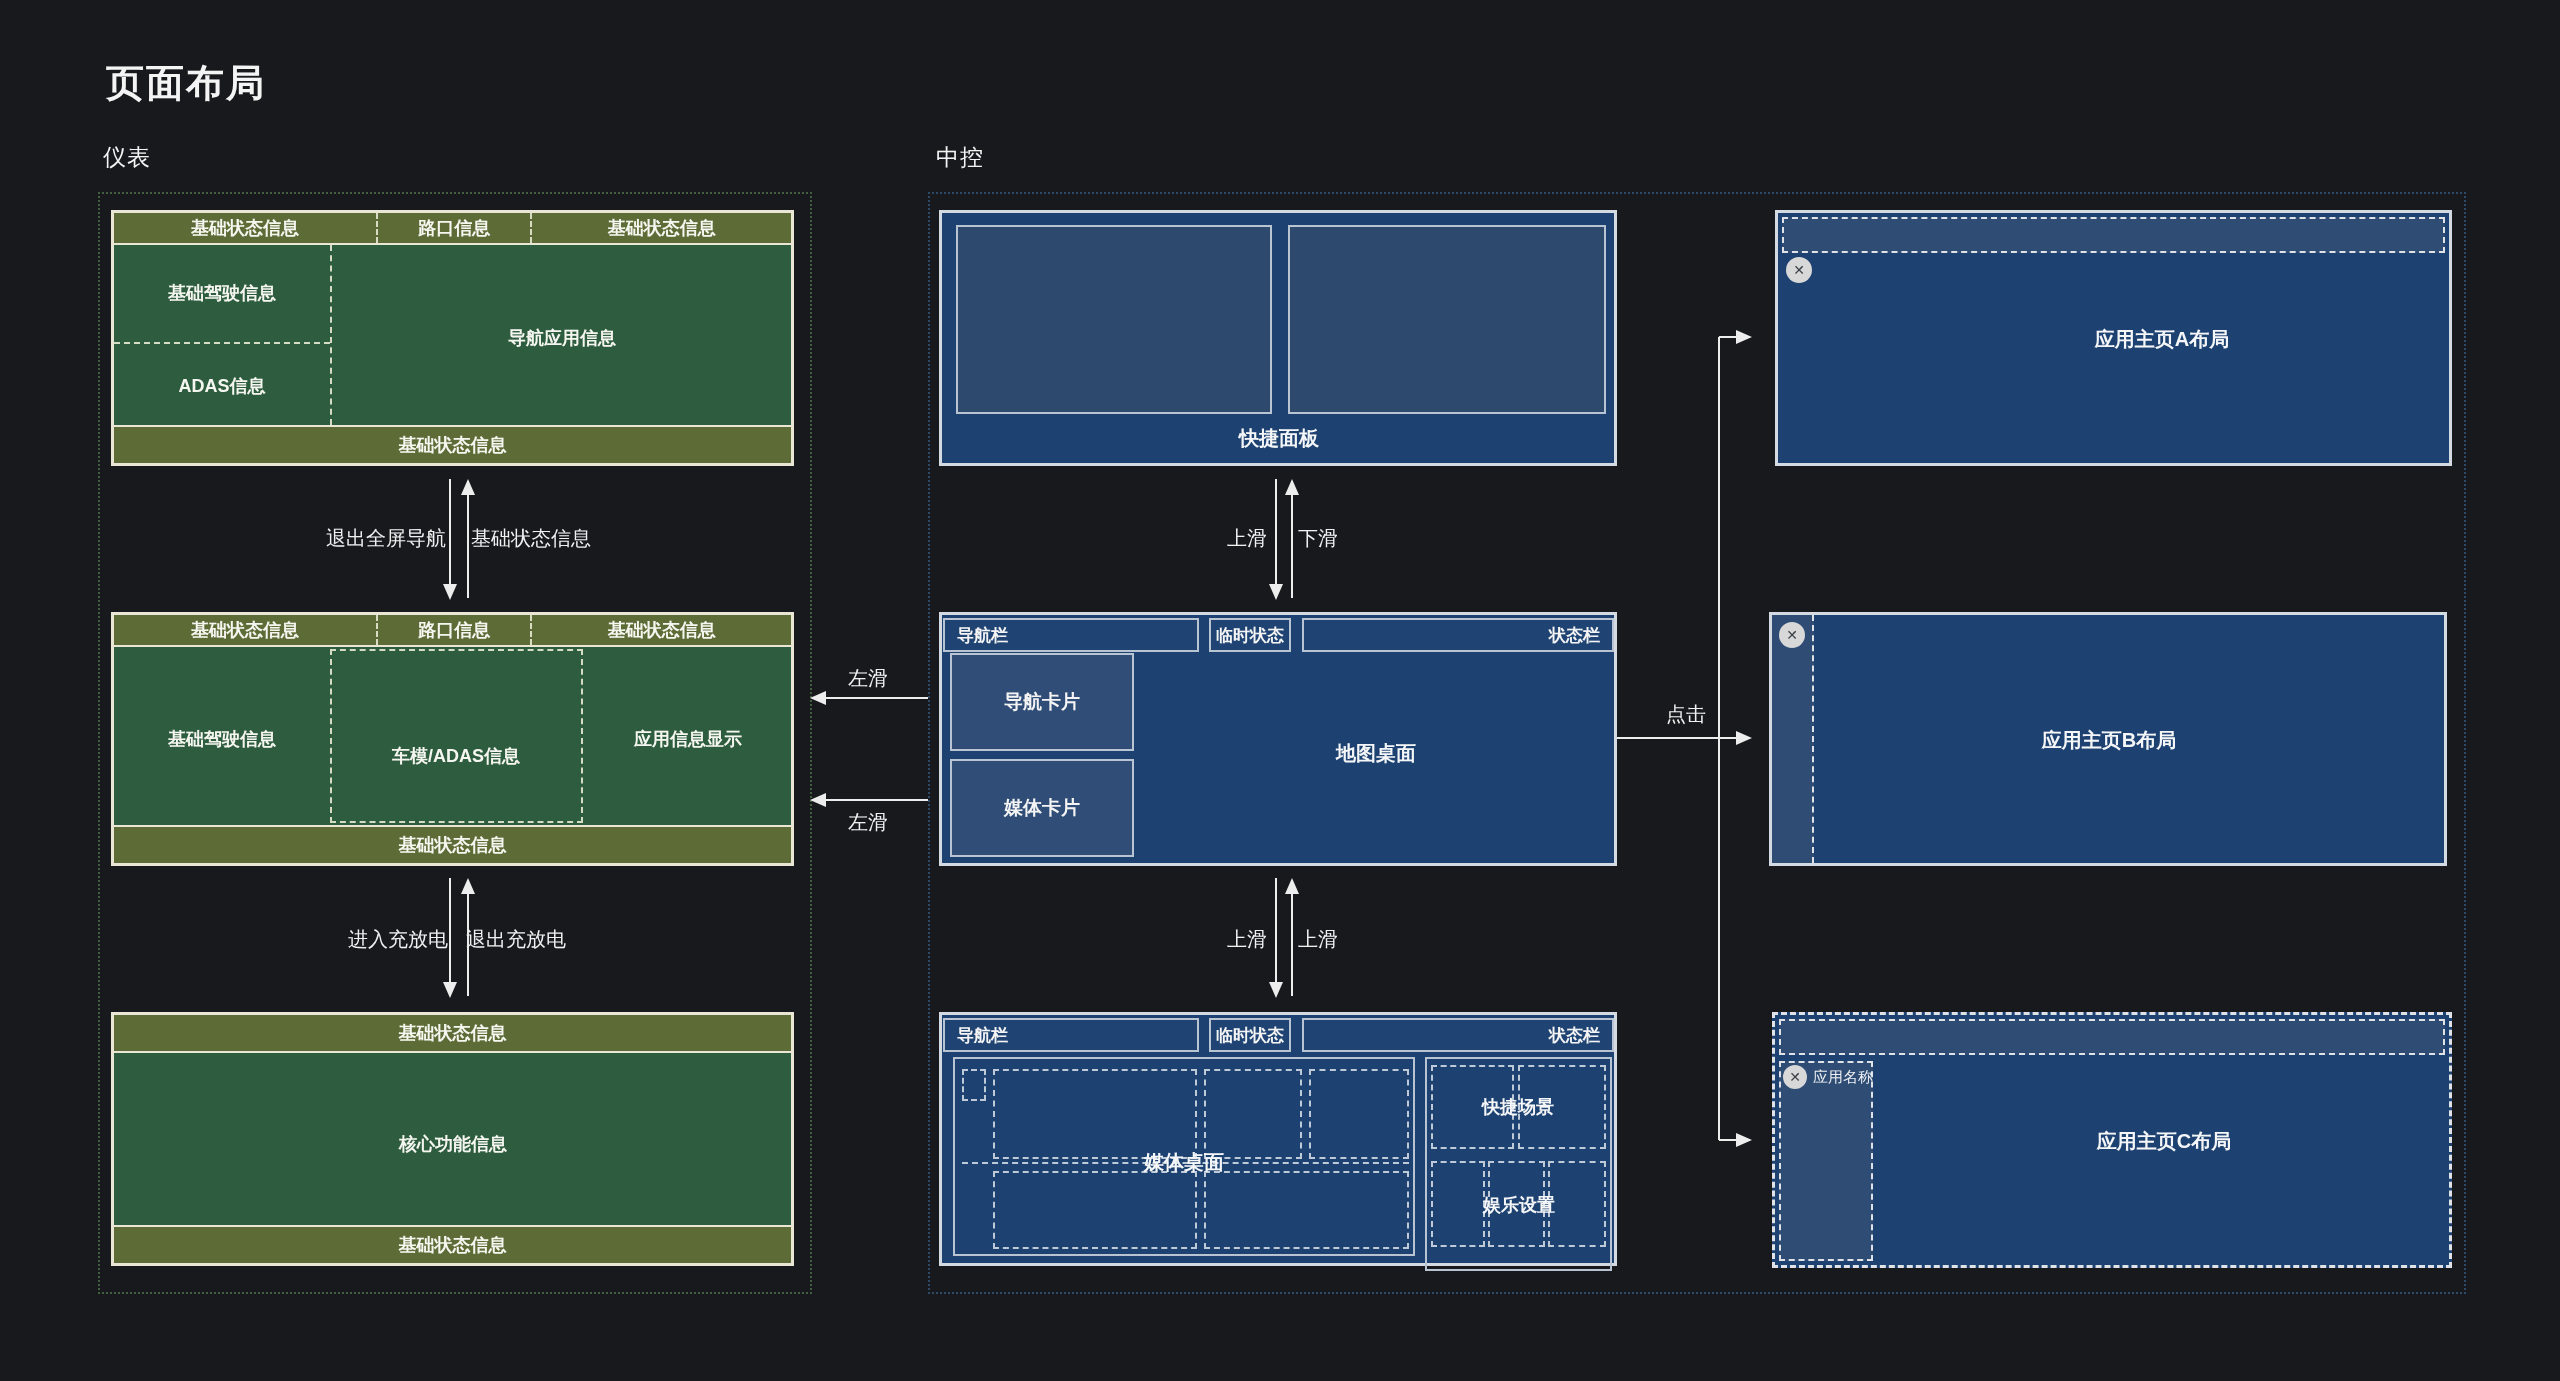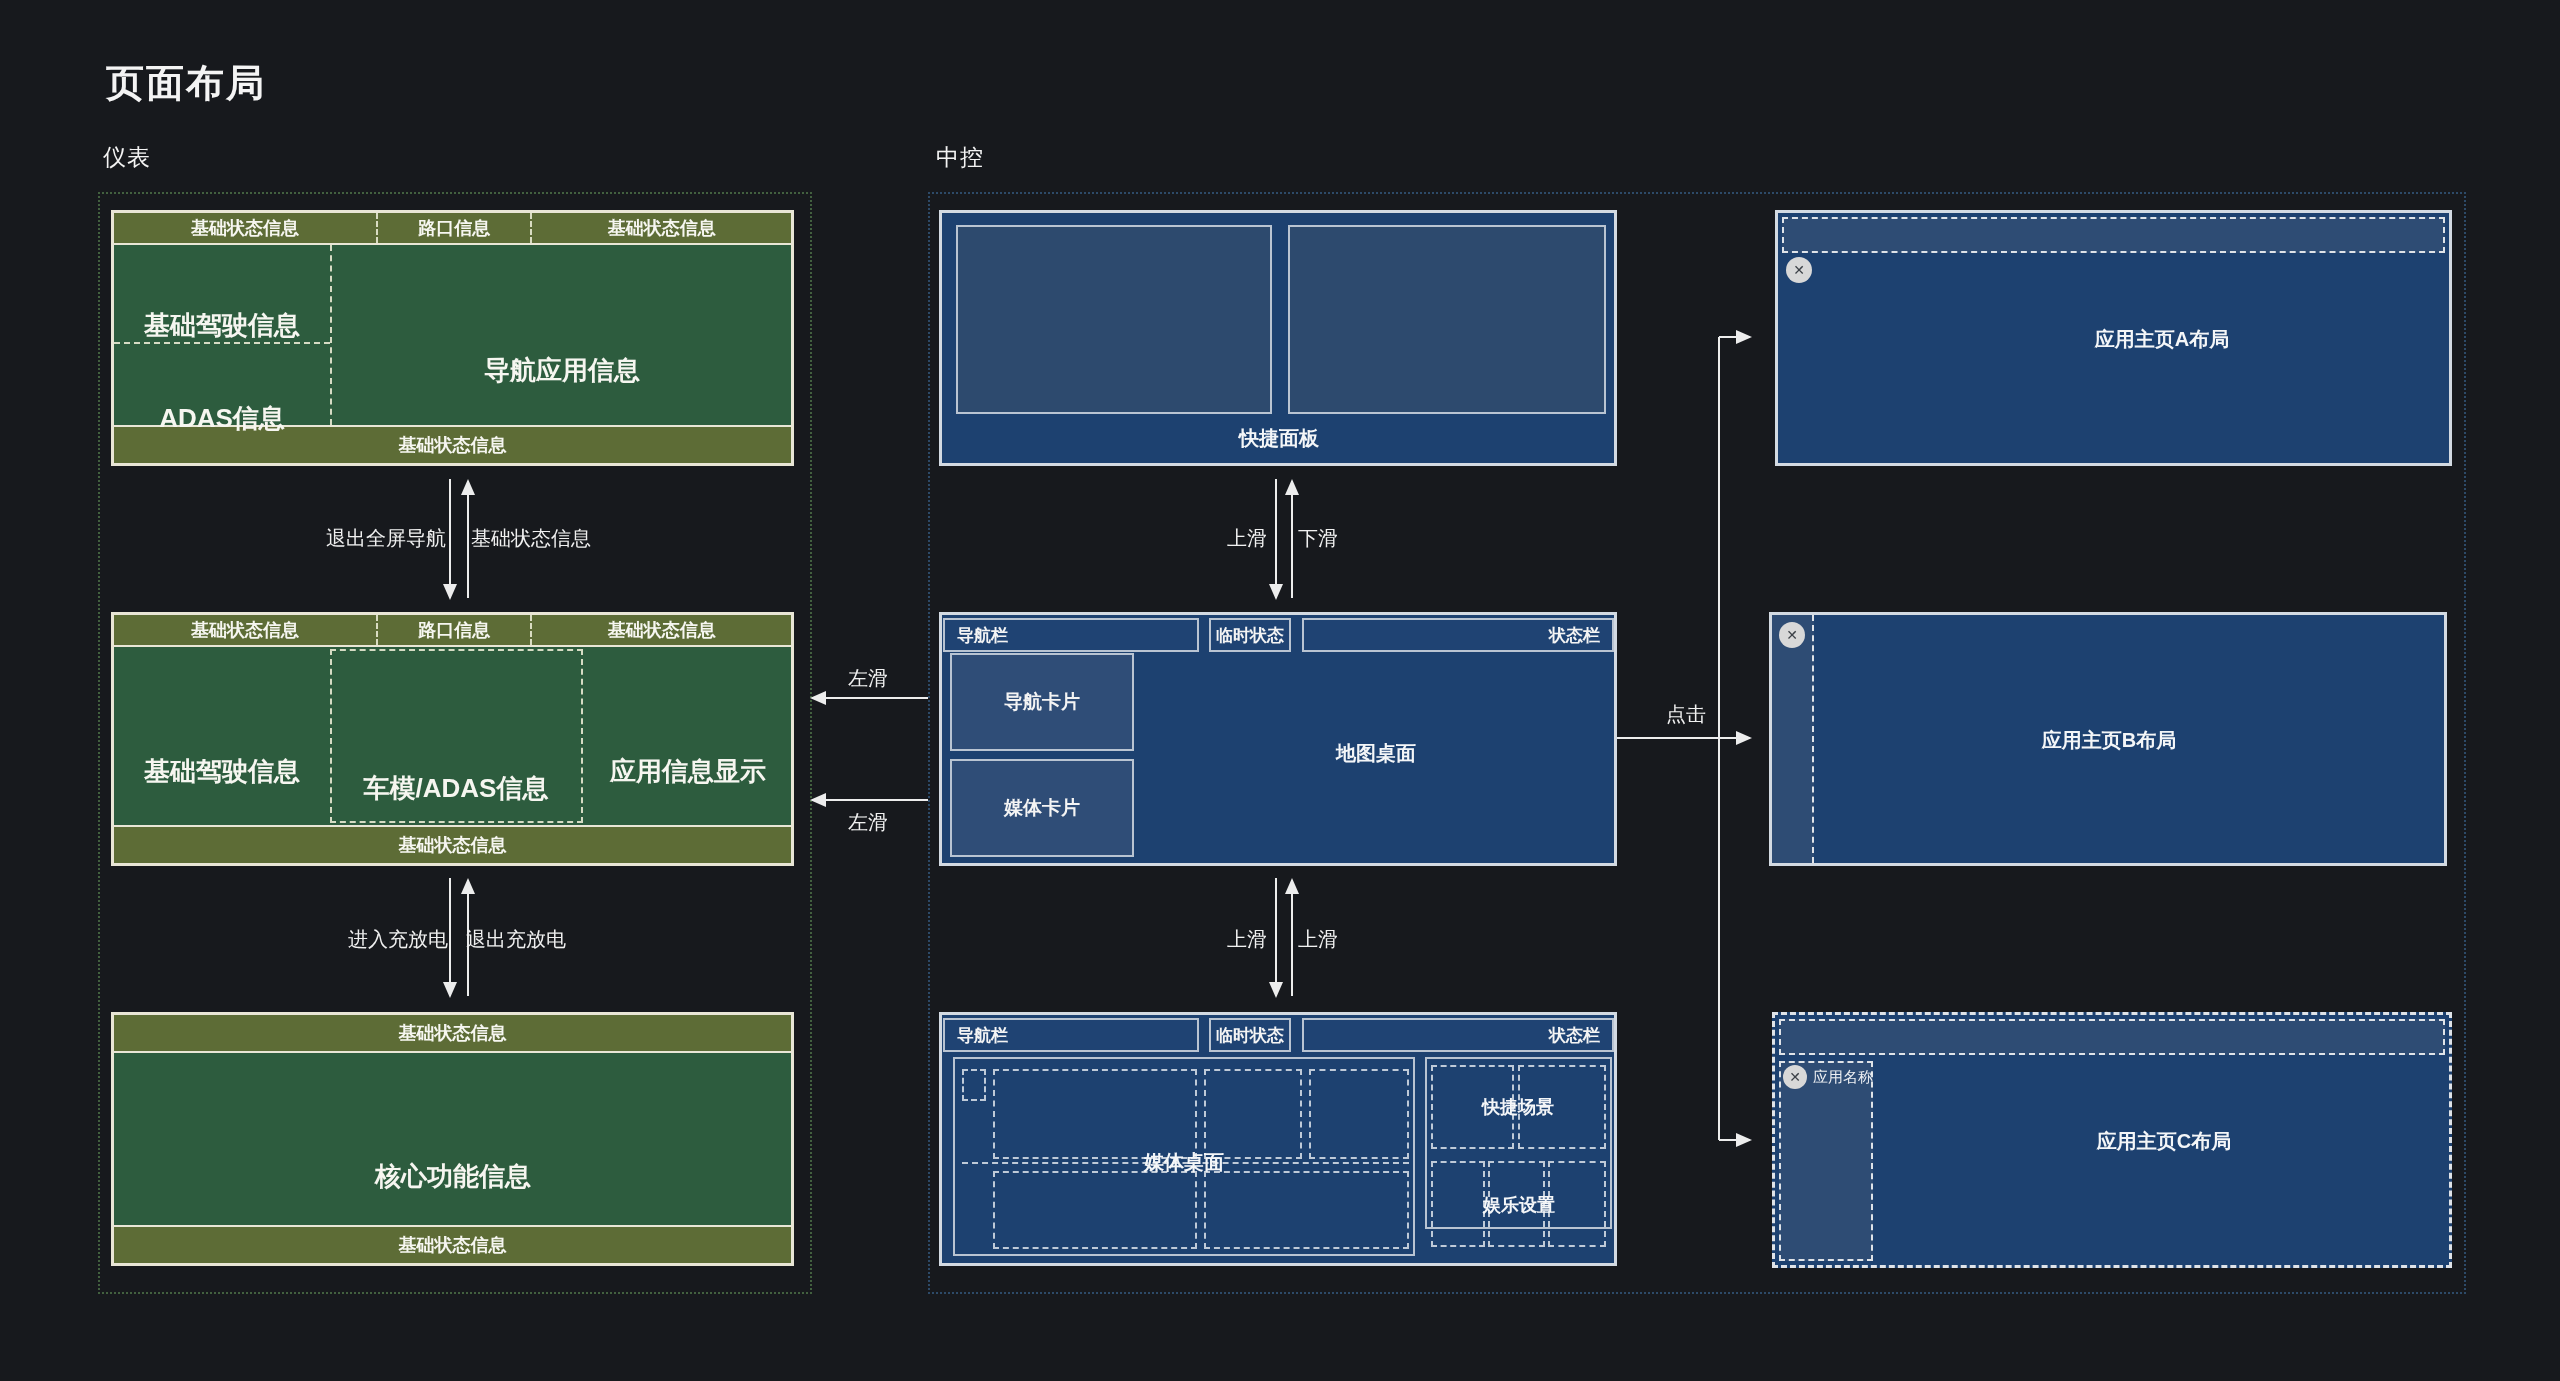--- a/index.html
+++ b/index.html
@@ -13,22 +13,22 @@
   .dotwrap-blue{border:2px dotted #2d4a68;}
   
   .gbox{border:3px solid #e9e6d6;display:flex;flex-direction:column;box-sizing:border-box;}
   .gbar{background:#5d6c36;display:flex;align-items:center;justify-content:center;
         font-size:18px;font-weight:600;color:#f6f6f0;}
   .gbar-top{border-bottom:2px solid #e9e6d6;}
   .gbar-bot{border-top:2px solid #e9e6d6;}
   .gseg{display:flex;align-items:center;justify-content:center;height:100%;box-sizing:border-box;}
   .gseg-mid{border-left:2px dashed #d9dcc2;border-right:2px dashed #d9dcc2;}
   .gbody{background:#2d5c3e;flex:1;position:relative;}
-  .glabel{position:absolute;transform:translate(-50%,-50%);font-size:26px;font-weight:600;
-          color:#f6f6f0;white-space:nowrap;margin-top:32px;}
+  .glabel{position:absolute;transform:translate(-50%,-50%);font-size:18px;font-weight:600;
+          color:#f6f6f0;white-space:nowrap;}
   .gdash-v{position:absolute;border-left:2px dashed #d6dcc4;}
   .gdash-h{position:absolute;border-top:2px dashed #d6dcc4;}
   .gdash-box{position:absolute;border:2px dashed #d6dcc4;box-sizing:border-box;}
   
   .bbox{background:#1d4170;border:3px solid #d3dae2;box-sizing:border-box;}
   .bbox-dashed{background:#1d4170;border:3px dashed #dfe3e8;box-sizing:border-box;}
   .bcard{position:absolute;background:#2f4d77;border:2px solid #b9c4d2;box-sizing:border-box;
          display:flex;align-items:center;justify-content:center;font-size:19px;font-weight:600;}
   .hbar{position:absolute;background:#1f4373;border:2px solid #b9c4d2;box-sizing:border-box;
         display:flex;align-items:center;font-size:17px;font-weight:600;height:34px;}
@@ -121,21 +121,21 @@
       <div class="bdash" style="left:7px;top:10px;width:24px;height:32px;"></div>
       <div class="bdash" style="left:38px;top:10px;width:204px;height:90px;"></div>
       <div class="bdash" style="left:249px;top:10px;width:98px;height:90px;"></div>
       <div class="bdash" style="left:354px;top:10px;width:100px;height:90px;"></div>
       <div class="bdash-h" style="left:7px;top:103px;width:447px;"></div>
       <div class="bdash" style="left:38px;top:112px;width:204px;height:78px;"></div>
       <div class="bdash" style="left:249px;top:112px;width:205px;height:78px;"></div>
       <div class="blabel" style="left:229px;top:103px;text-align:center;">媒体桌面</div>
     </div>
 
-    <div class="bpanel" style="left:483px;top:42px;width:187px;height:172px;">
+    <div class="bpanel" style="left:483px;top:42px;width:187px;height:214px;">
       <div class="bdash" style="left:4px;top:6px;width:83px;height:84px;"></div>
       <div class="bdash" style="left:91px;top:6px;width:88px;height:84px;"></div>
       <div class="blabel" style="left:91px;top:48px;font-size:18px;">快捷场景</div>
       <div class="bdash" style="left:4px;top:102px;width:54px;height:86px;"></div>
       <div class="bdash" style="left:61px;top:102px;width:57px;height:86px;"></div>
       <div class="bdash" style="left:121px;top:102px;width:58px;height:86px;"></div>
       <div class="blabel" style="left:92px;top:146px;font-size:18px;">娱乐设置</div>
     </div>
   </div>
 

